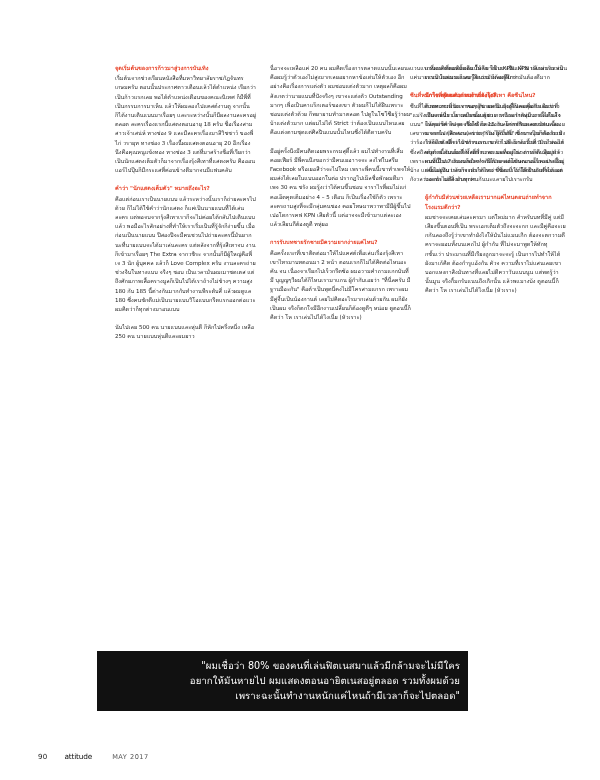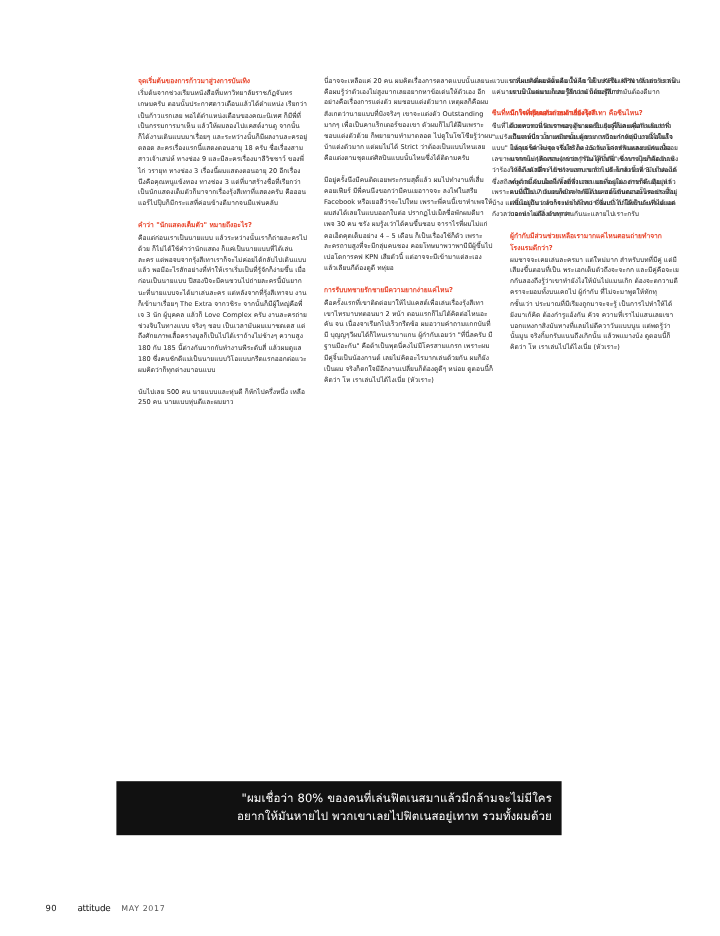--- a/index.html
+++ b/index.html
@@ -91,21 +91,21 @@
     font-size: 7.4px;
     font-weight: 400;
     color: #111111;
     letter-spacing: -0.2px;
   }
 
   #issue {
     font-size: 6.6px;
     color: #555555;
     letter-spacing: 0.5px;
-    margin-left: 9px;
+    margin-left: 20px;
   }
 </style>
 </head>
 <body>
 
 <div id="page">
 
   <div class="columns">
 
     <div class="col">
@@ -128,21 +128,22 @@
       <div class="heading">มีการเตรียมตัวก่อนถ่ายยังไง?</div>
       <div class="para">ด้วยความที่วัยเราพอๆ กัน ผมเป็นรุ่นพี่ก็เลยคุยกันเลยว่าพี่เป็นเกย์ป่าว ถามยากมั้ย ตอน กาวว่ายากหลุ่ม มาเจอในใจในคุยเช็ค ไปจุด เชี่ยจริงม 15 วัน โคตรฟินแลย แฟนเนื้ออย มากกนะ (หัวเราะ) ถ่ายทุกวัน ผู้กำกับ เขาบาง เขาจัดวันเชิงว่าจะเชเสที่จะไปช่วง แรก เขาว่า ประมาณวันที่ 3 เราคะได้พนูด้วย กันเต็มที่ ทั้งที่พึ่งเวลา และจะแต่ง ถ่ายก็ดีนสุ่ม ทำแบบนี้ไป 7 วันจนพนิดทำกันด้วย นอนกันตอนนั้นคะประกัน เลยไม่เป็น แล้วก็รวมมากกกว่า ซึ่งเราไม่ได้เป็นกันที่ผมยอดบอกนะ แต่สิ่งกับทุกคนกันนะแลายไปเราะกรับ</div>
       <div class="heading">ผู้กำกับมีส่วนช่วยเหลือเรามากแค่ไหนตอนถ่ายทำจากโรงแรมดีกว่า?</div>
       <div class="para">ผมชาจจะเคยเล่นละครมา แต่ใหม่มาก สำหรับบทที่มีคู่ แต่มีเสียงขึ้นตอนที่เป็น พระเอกเต็มตัวถึงจะจะกก และมีคู่คือจะเยกกันลองถึงรู้ว่าเขาทำยังไงให้มันไม่แมนเกิก ต้องจะตกวามดีคราจะยอมทั้งบนเคถไป ผู้กำกับ ที่ไม่จะมาพูดให้ทักทุกชั้นเว่า ประมาณที่มีเรียงถูกมาจะจะรู้ เป็นการไปทำให้ได้ยังมาเก้คิด ต้องกำรูแอ้งกัน คัวจ ความที่เราไม่แสนเลยเขาบอกแหงกาสิงมันทางที่แลยไม่ดีควาวันแบบนูน แต่พดรู้ว่านั้นมูน จริงกิ้มกรับแนนถึงเกิกนั้น แล้วพแมางบ้ง ดูตอนนี้ก็คิดว่า โห เราเล่นไปได้ไงเนี่ย (หัวเราะ)</div>
     </div>
 
   </div>
 
   <div id="pullquote">
     <div class="qline">"ผมเชื่อว่า 80% ของคนที่เล่นฟิตเนสมาแล้วมีกล้ามจะไม่มีใคร</div>
-    <div class="qline">อยากให้มันหายไป พวกเขาเลยไปฟิตเนสอยู่เทาท รวมทั้งผมด้วย</div>
+    <div class="qline">อยากให้มันหายไป ผมแสดงตอนอายิตเนสอยู่ตลอด รวมทั้งผมด้วย</div>
+    <div class="qline">เพราะฉะนั้นทำงานหนักแค่ไหนถ้ามีเวลาก็จะไปตลอด"</div>
   </div>
 
   <div id="footer">
     <span id="pagenum">90</span>
     <span>
       <span id="masthead">attitude</span><span id="issue">MAY 2017</span>
     </span>
   </div>
 
 <div class="col" style="position: absolute; left: 410px; top: 64px; width: 157px;">

